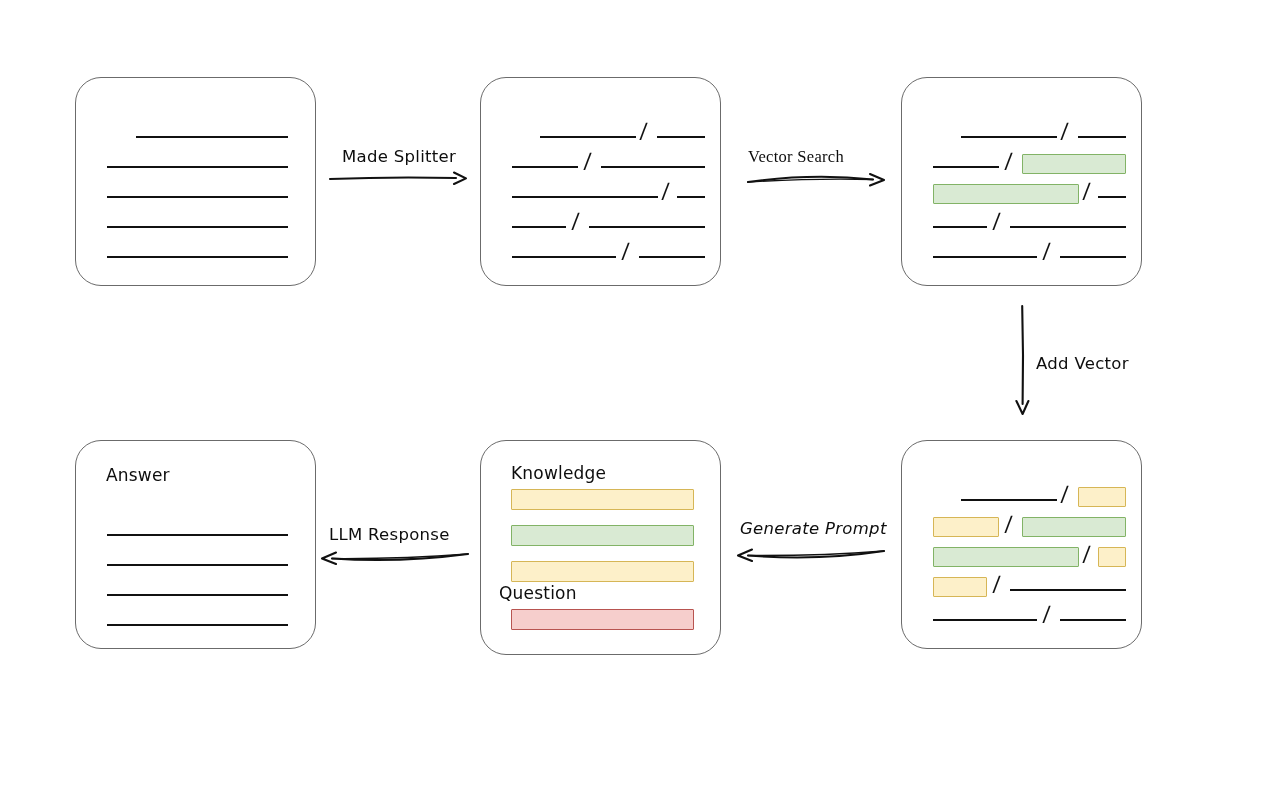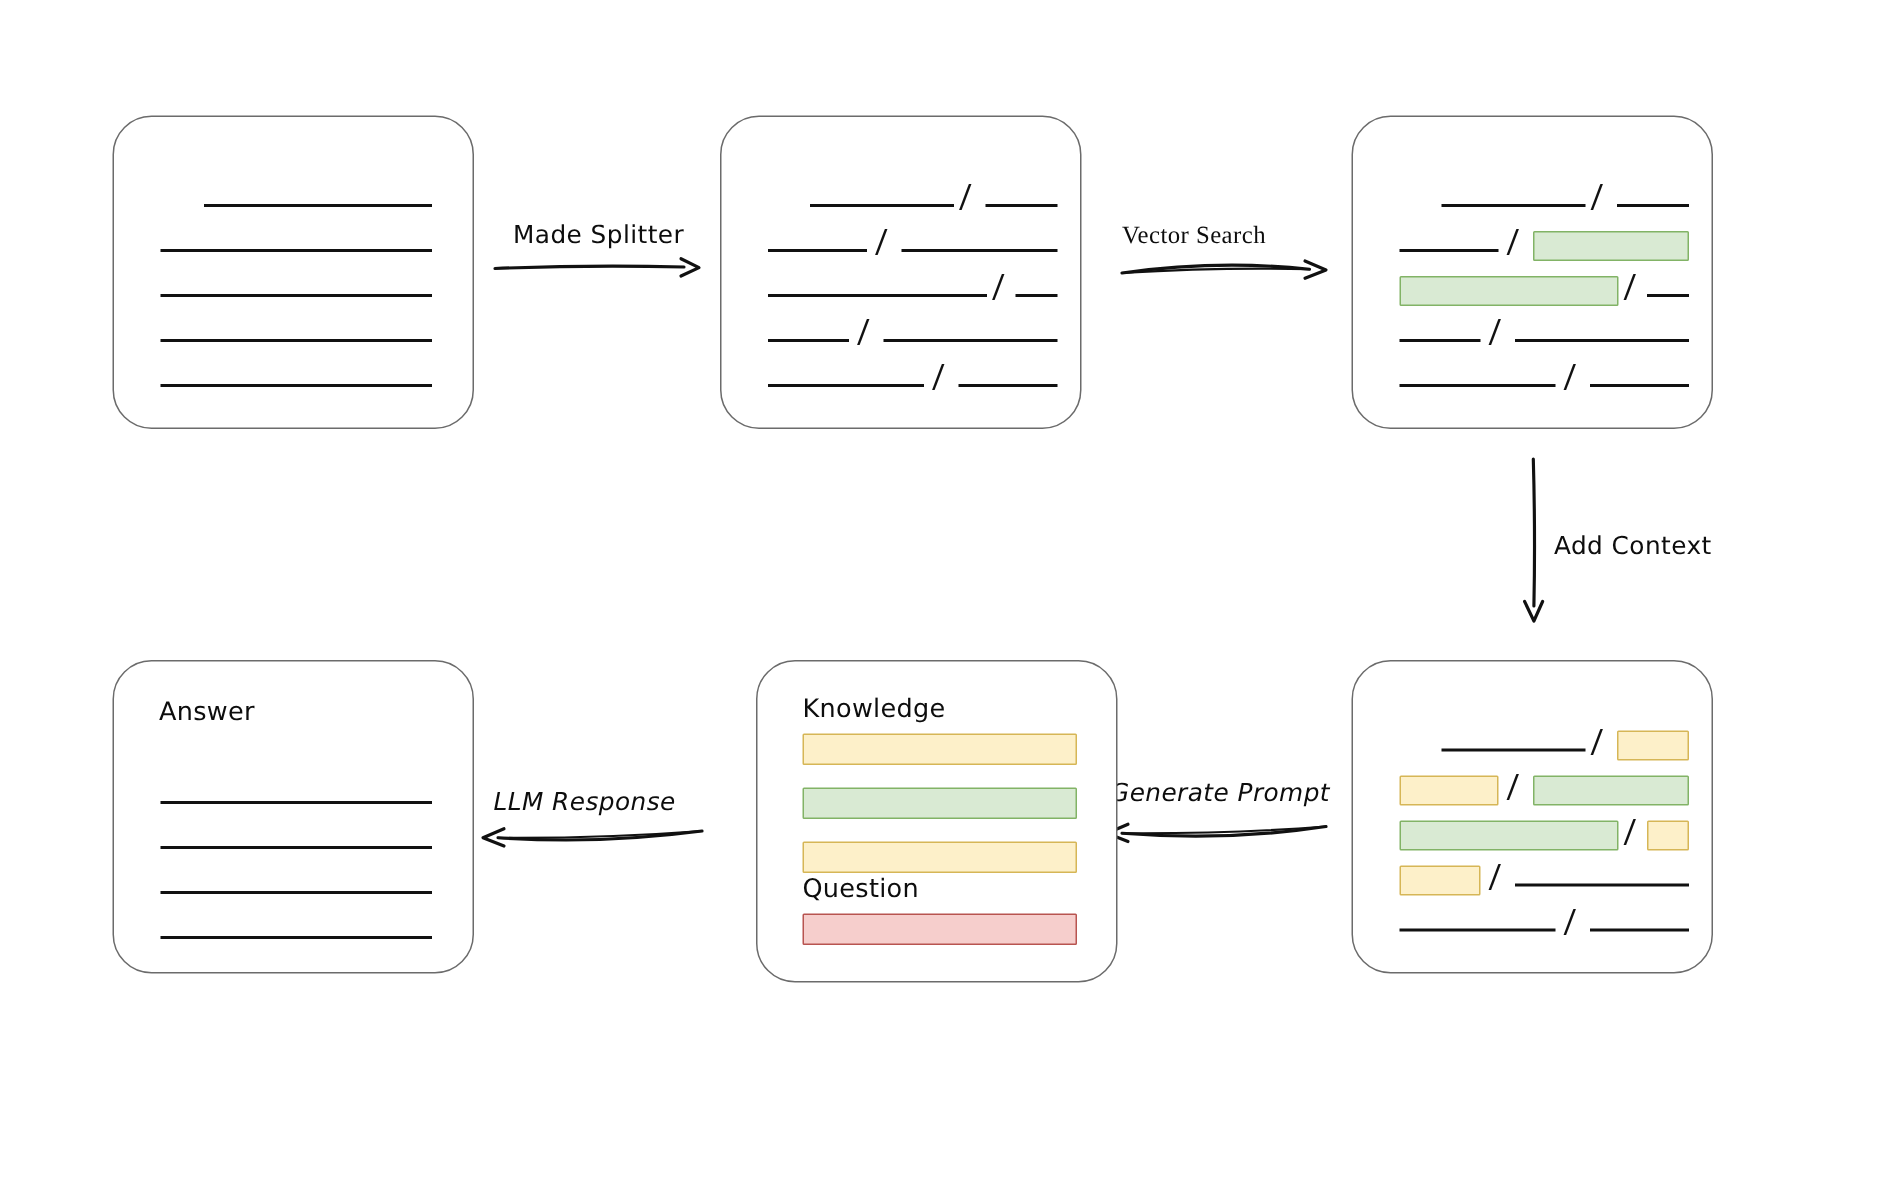--- a/index.html
+++ b/index.html
@@ -203,21 +203,21 @@
           <div class="seg" style="left: 108px; width: 116px;"></div>
         </div>
         <div class="row" style="top: 158px;">
           <div class="seg" style="left: 31px; width: 104px;"></div>
           <div class="slash" style="left: 141px;">/</div>
           <div class="seg" style="left: 158px; width: 66px;"></div>
         </div>
       </div>
   </div>
 
-  <div class="arrow-label" style="left:1036px; top:354px;">Add Context</div>
+  <div class="arrow-label" style="left:1036px; top:354px;">Add Vector</div>
   <svg class="arrow" style="left:1012px; top:306px;" width="22" height="110" viewBox="0 0 22 110">
     <path d="M10.2 0 Q 11.6 50 10.6 98" fill="none" stroke="#111" stroke-width="2.1" stroke-linecap="round"></path>
     <path d="M4.4 95 L10.6 108 L16.4 95" fill="none" stroke="#111" stroke-width="2.1" stroke-linejoin="round" stroke-linecap="round"></path>
   </svg>
 
   <div class="card" style="left:901px; top:440px; width:241px; height:209px;">
     <div class="rows-host">
         <div class="row" style="top: 38px;">
           <div class="seg" style="left: 59px; width: 96px;"></div>
           <div class="slash" style="left: 159px;">/</div>
@@ -246,32 +246,32 @@
       </div>
   </div>
 
   <div class="arrow-label" style="left:740px; top:519px;font-style:italic;">Generate Prompt</div>
   <svg class="arrow" style="left:738px; top:545px;" width="150" height="18" viewBox="0 0 150 18">
     <path d="M146 6 Q 80 16 10 10.5" fill="none" stroke="#111" stroke-width="2.1" stroke-linecap="round"></path>
     <path d="M146 6 Q 82 11 10 10.5" fill="none" stroke="#111" stroke-width="1.4" stroke-linecap="round"></path>
     <path d="M14 4.5 L0 10.5 L14 16" fill="none" stroke="#111" stroke-width="2.1" stroke-linejoin="round" stroke-linecap="round"></path>
   </svg>
 
-  <div class="card" style="left:480px; top:440px; width:241px; height:215px;margin-left:24px;">
+  <div class="card" style="left:480px; top:440px; width:241px; height:215px;">
     <div class="card-heading" style="left:30px; top:22px;">Knowledge</div>
     <div class="bars-host">
         <div class="bar yellow" style="left: 30px; top: 48px; width: 183px;"></div>
         <div class="bar green" style="left: 30px; top: 84px; width: 183px;"></div>
         <div class="bar yellow" style="left: 30px; top: 120px; width: 183px;"></div>
         <div class="bar red" style="left: 30px; top: 168px; width: 183px;"></div>
       </div>
-    <div class="card-heading" style="left:30px; top:142px;text-align:right;">Question</div>
-  </div>
-
-  <div class="arrow-label" style="left:329px; top:525px;font-style:italic;">LLM Response</div>
+    <div class="card-heading" style="left:18px; top:142px;text-align:right;">Question</div>
+  </div>
+
+  <div class="arrow-label" style="left:329px; top:525px;">LLM Response</div>
   <svg class="arrow" style="left:322px; top:548px;" width="148" height="18" viewBox="0 0 148 18">
     <path d="M146 6 Q 78 15 10 10.5" fill="none" stroke="#111" stroke-width="2.1" stroke-linecap="round"></path>
     <path d="M146 6 Q 80 11 10 10.5" fill="none" stroke="#111" stroke-width="1.3" stroke-linecap="round"></path>
     <path d="M14 4.5 L0 10.5 L14 16" fill="none" stroke="#111" stroke-width="2.1" stroke-linejoin="round" stroke-linecap="round"></path>
   </svg>
 
   <div class="card" style="left:75px; top:440px; width:241px; height:209px;">
     <div class="card-heading" style="left:30px; top:24px;">Answer</div>
     <div class="rows-host">
         <div class="row" style="top: 73px;">

